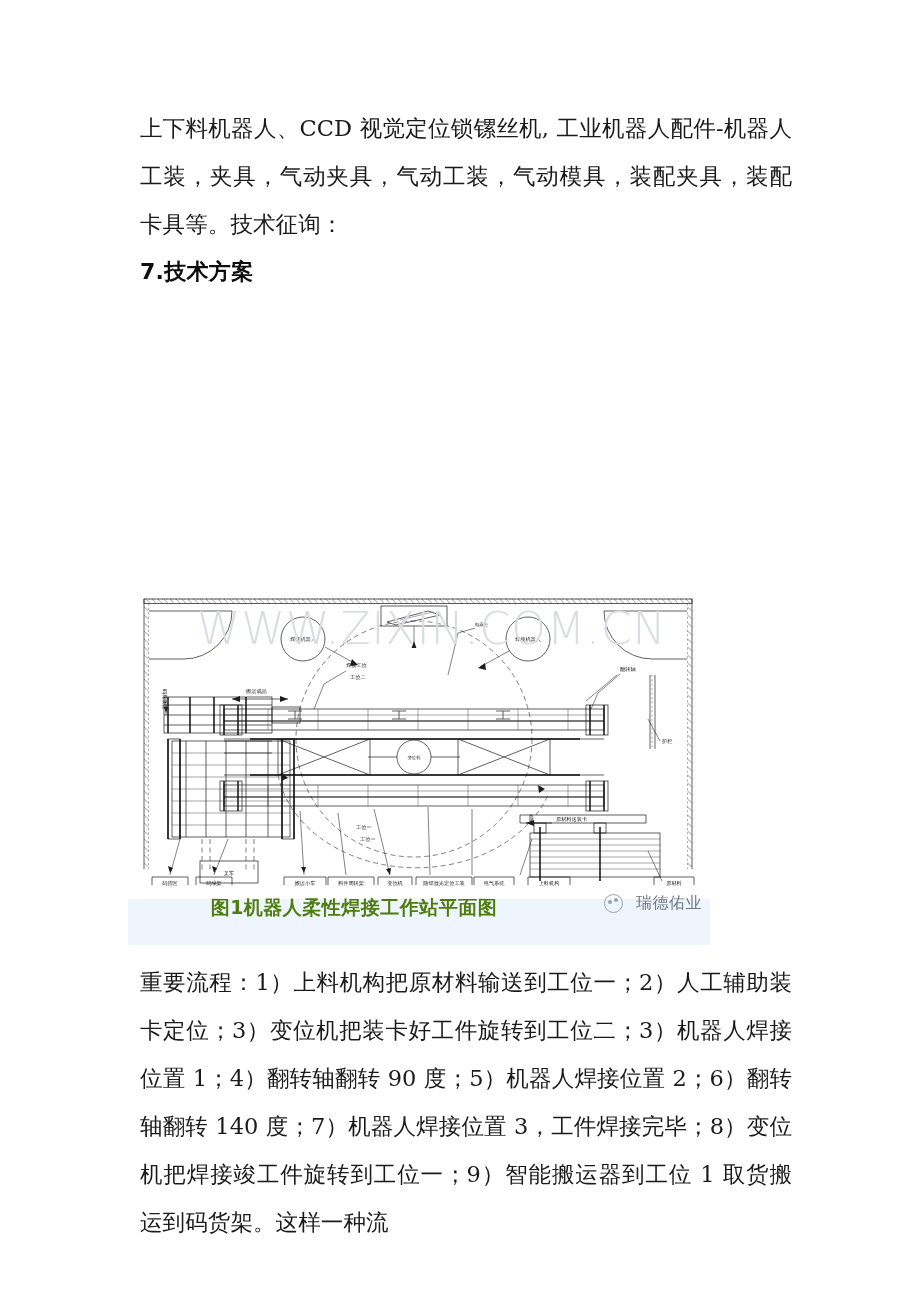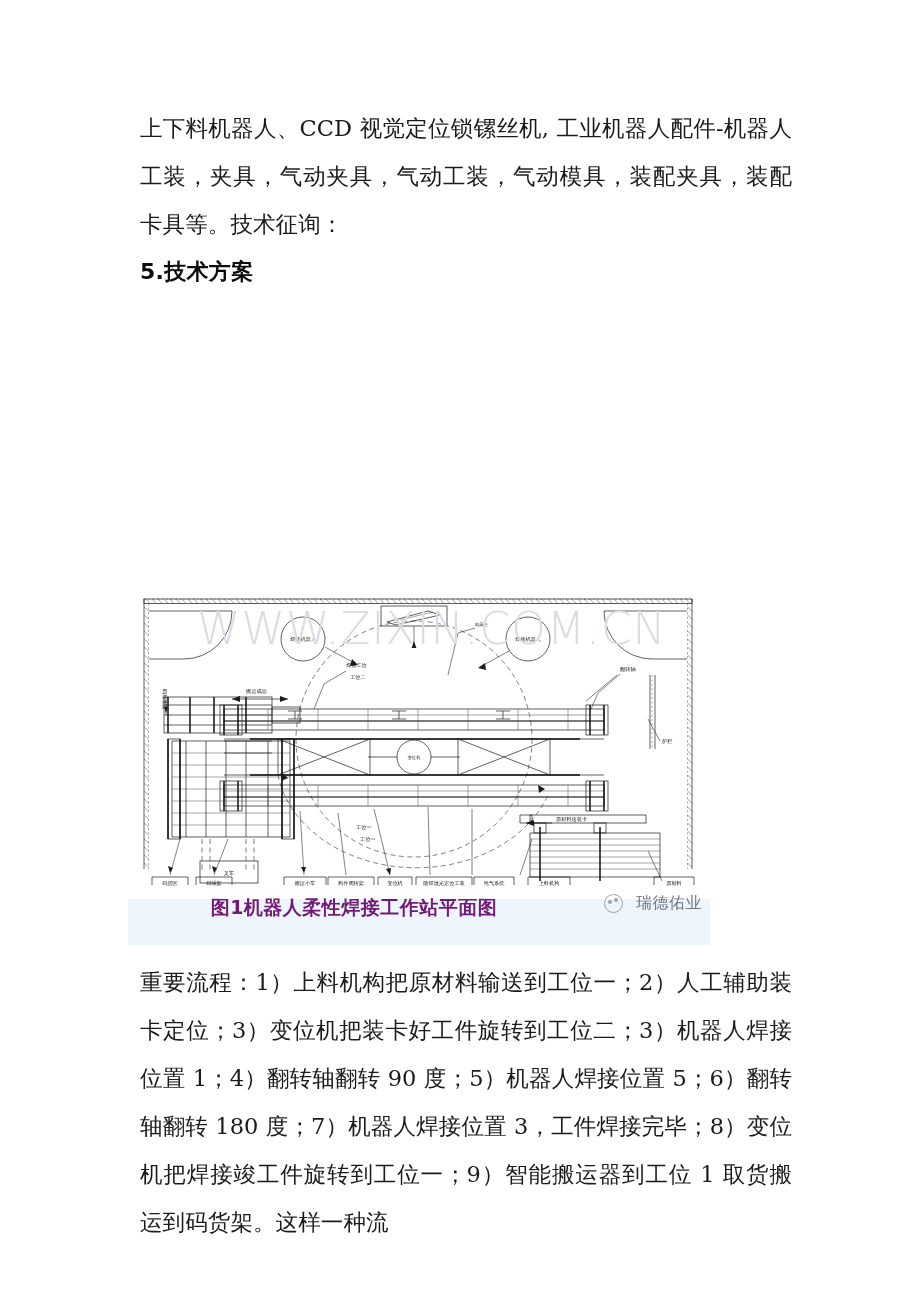--- a/index.html
+++ b/index.html
@@ -100,21 +100,21 @@
   }
   .fig-caption {
     position: absolute;
     left: 0;
     top: 306px;
     width: 452px;
     text-align: center;
     font-family: "DejaVu Sans", "Liberation Sans", sans-serif;
     font-size: 19px;
     font-weight: bold;
-    color: #701a75;
+    color: #4d7c0f;
     letter-spacing: 0.5px;
   }
   .brand {
     position: absolute;
     right: 8px;
     top: 304px;
     display: flex;
     align-items: center;
     gap: 13px;
   }
@@ -157,21 +157,21 @@
 </style>
 </head>
 <body>
 
 <div class="page">
 
   <div class="content">
 
     <p class="para">上下料机器人、CCD 视觉定位锁镙丝机, 工业机器人配件-机器人工装，夹具，气动夹具，气动工装，气动模具，装配夹具，装配卡具等。技术征询：</p>
 
-    <h2 class="heading">5.技术方案</h2>
+    <h2 class="heading">7.技术方案</h2>
 
   </div>
 
   <div class="figure-wrap">
     <div class="figure-inner">
 
       <div class="drawing-canvas">
 
         <svg class="plan" width="582" height="310" viewBox="0 0 582 310">
 
@@ -486,16 +486,16 @@
       <div class="fig-caption">图1机器人柔性焊接工作站平面图</div>
 
       <div class="brand">
         <span class="brand-mark"></span>
         <span class="brand-text">瑞德佑业</span>
       </div>
     </div>
   </div>
 
   <div class="content" style="top:958px;">
-    <p class="para">重要流程：1）上料机构把原材料输送到工位一；2）人工辅助装卡定位；3）变位机把装卡好工件旋转到工位二；3）机器人焊接位置 1；4）翻转轴翻转 90 度；5）机器人焊接位置 5；6）翻转轴翻转 180 度；7）机器人焊接位置 3，工件焊接完毕；8）变位机把焊接竣工件旋转到工位一；9）智能搬运器到工位 1 取货搬运到码货架。这样一种流</p>
+    <p class="para">重要流程：1）上料机构把原材料输送到工位一；2）人工辅助装卡定位；3）变位机把装卡好工件旋转到工位二；3）机器人焊接位置 1；4）翻转轴翻转 90 度；5）机器人焊接位置 2；6）翻转轴翻转 140 度；7）机器人焊接位置 3，工件焊接完毕；8）变位机把焊接竣工件旋转到工位一；9）智能搬运器到工位 1 取货搬运到码货架。这样一种流</p>
   </div>
 
 </div>
 
 </body></html>

